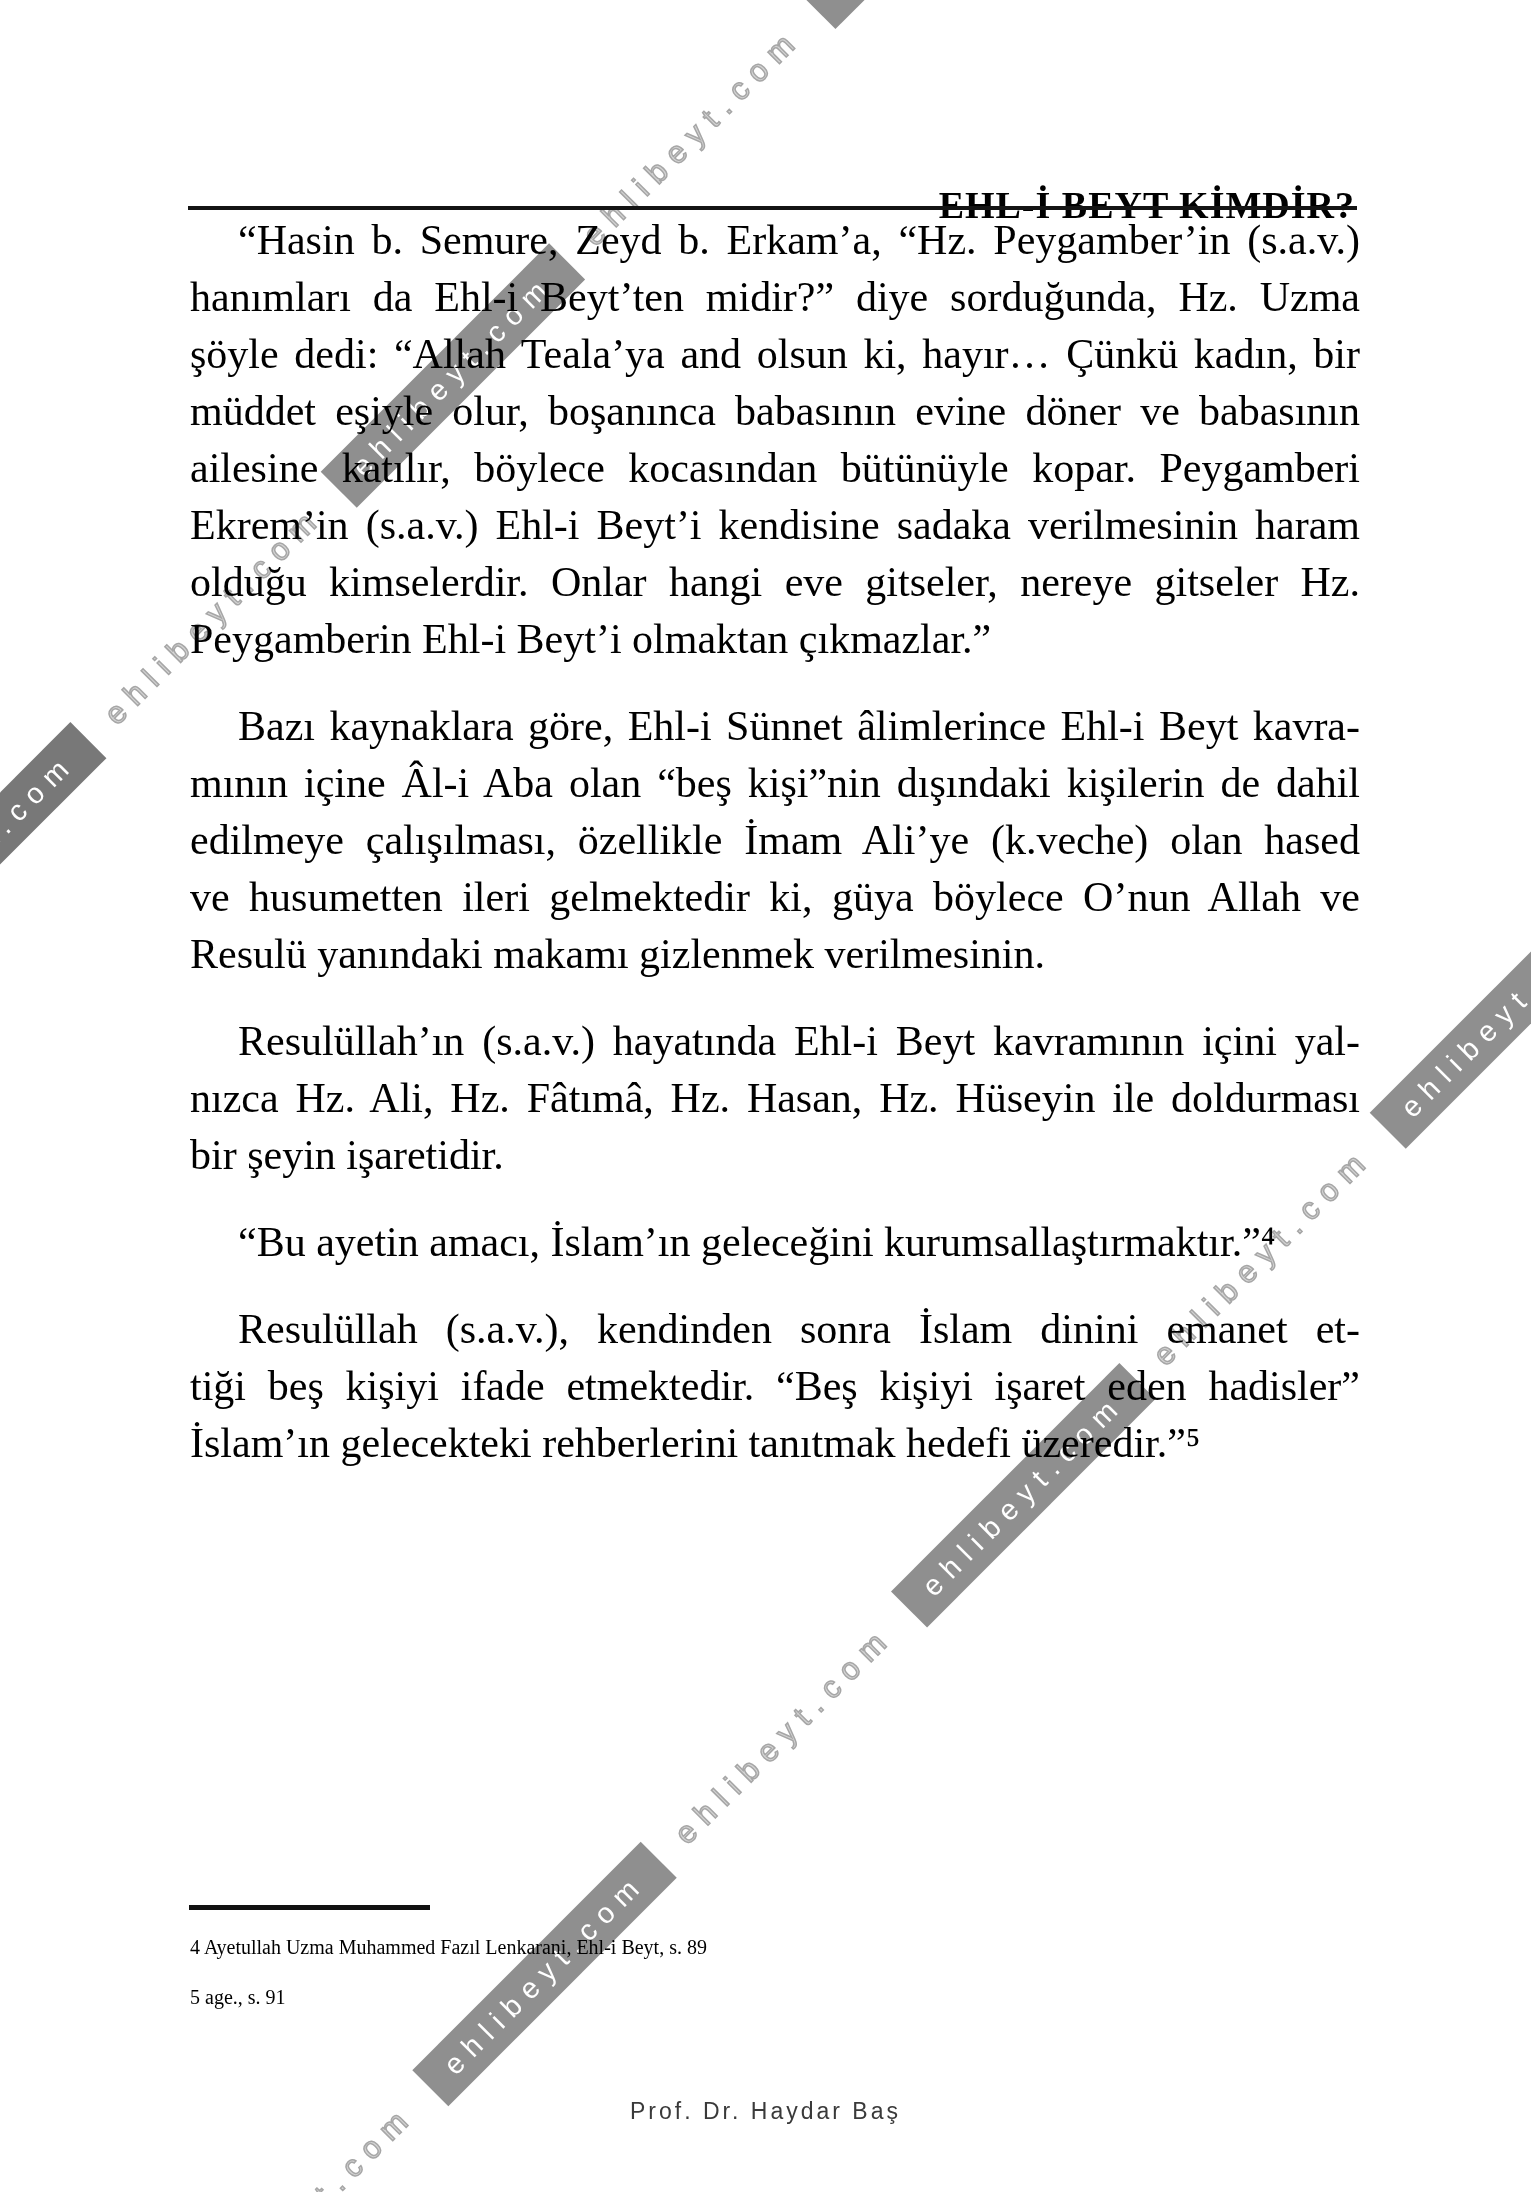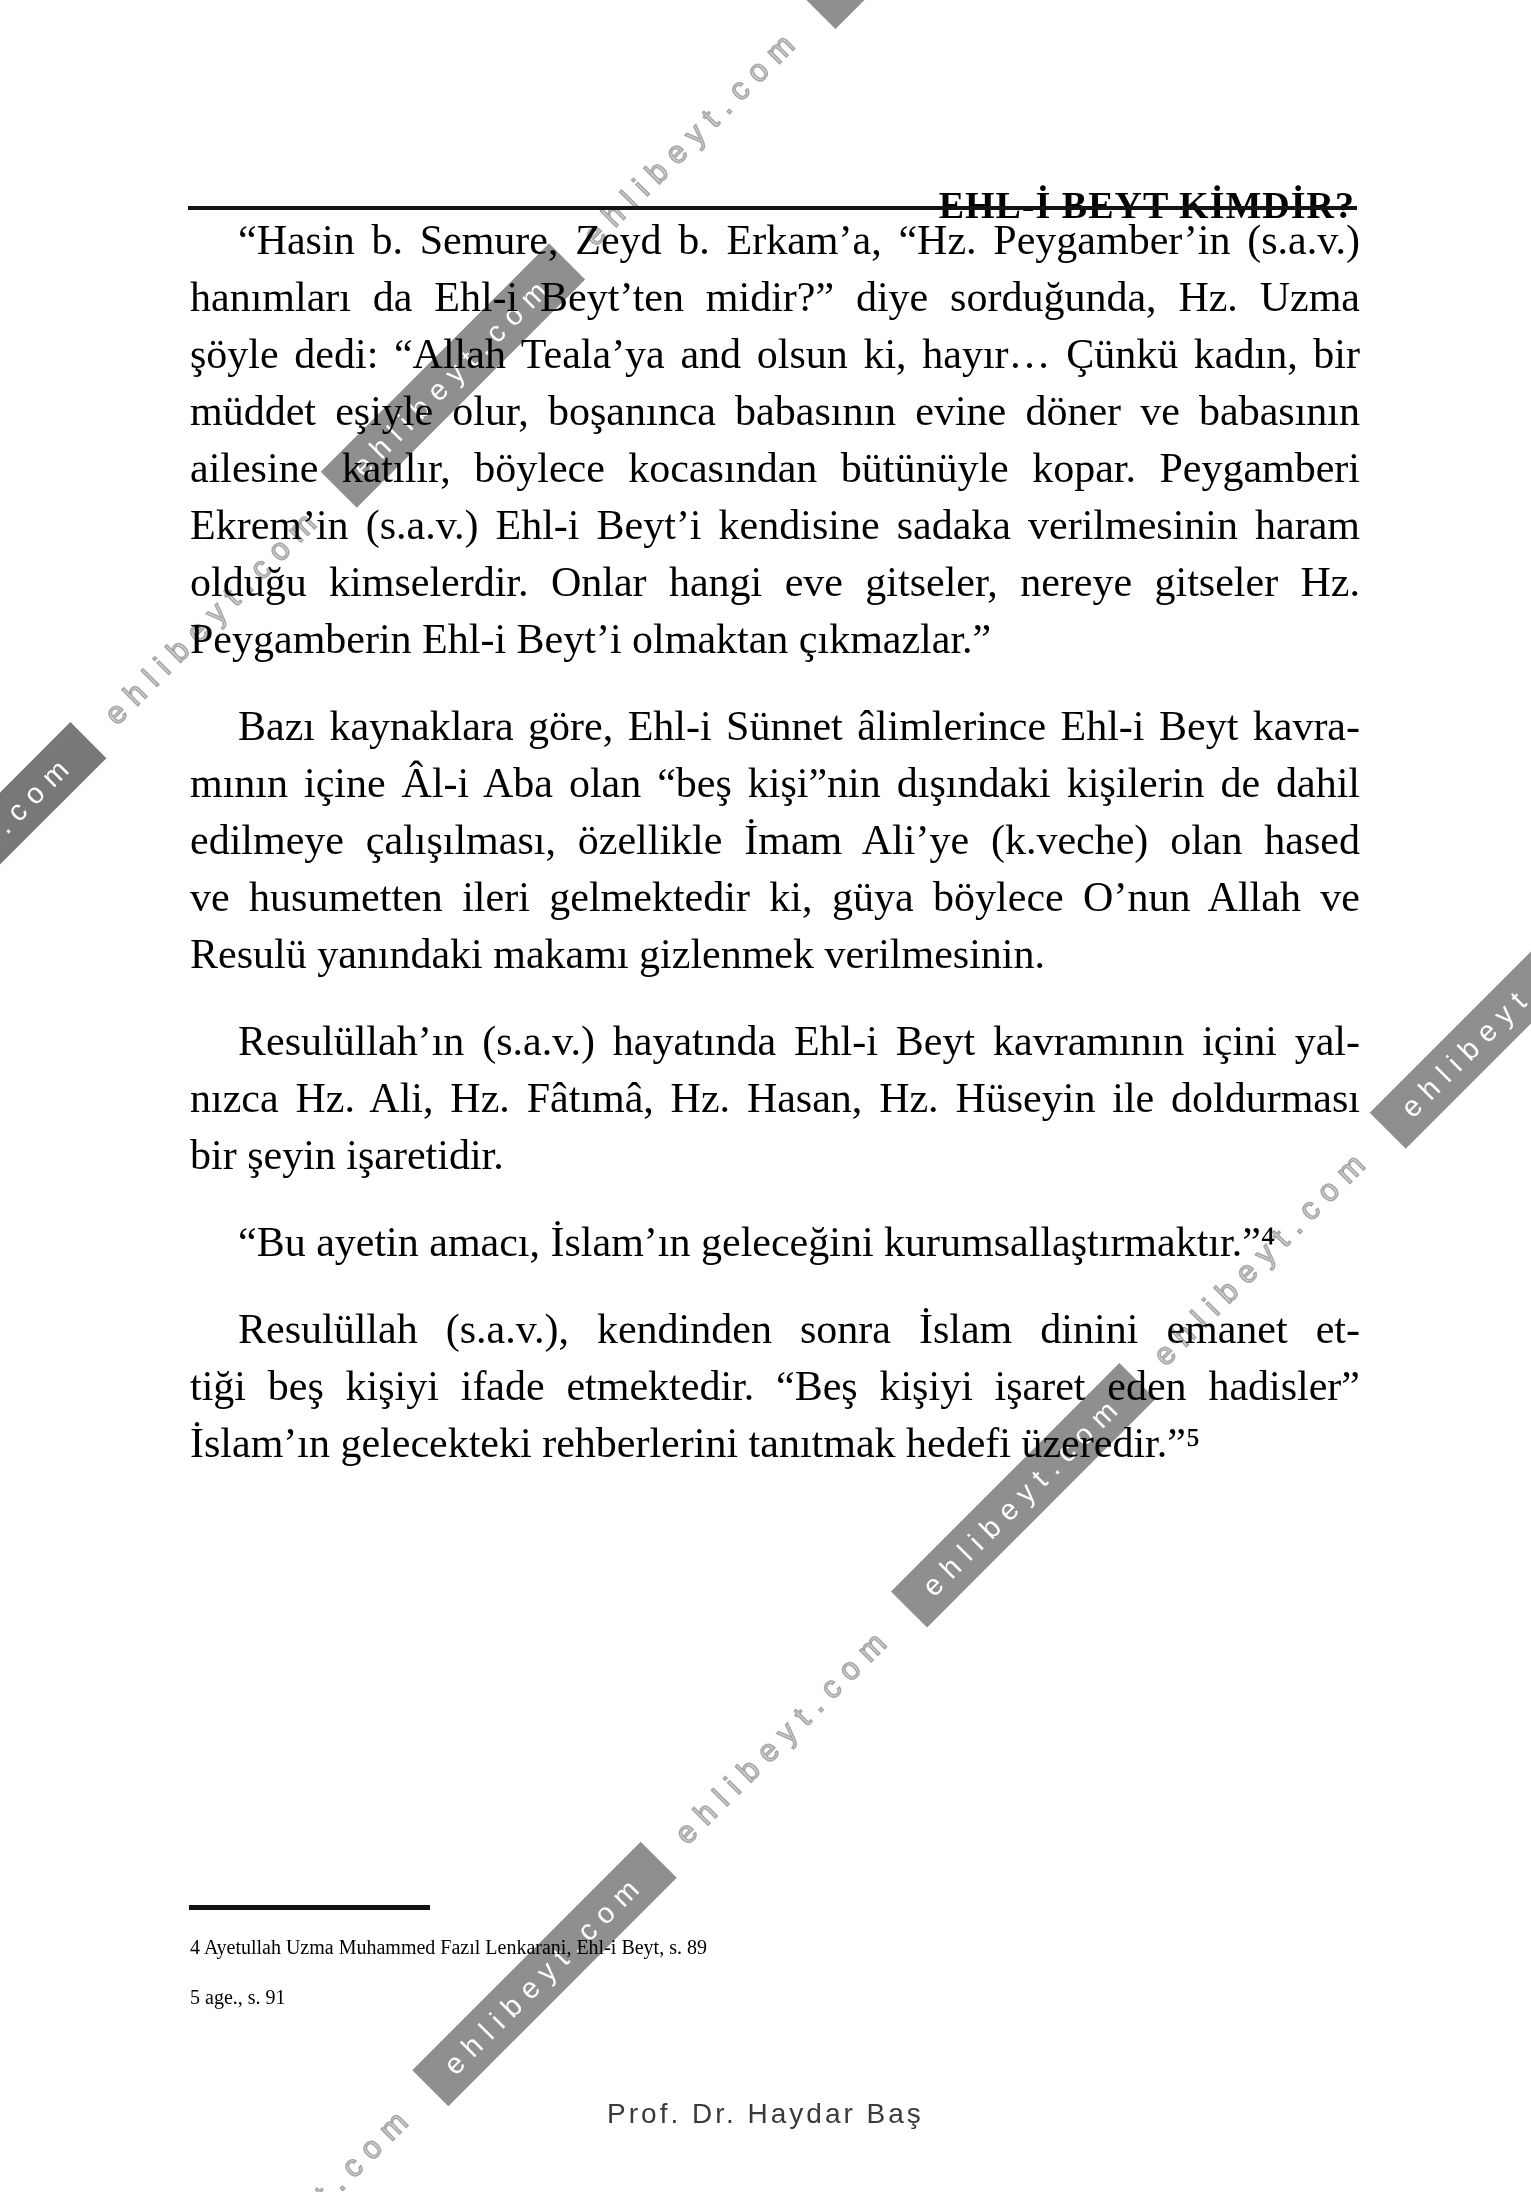--- a/index.html
+++ b/index.html
@@ -52,21 +52,21 @@
     background:#111111;
   }
   .footnotes {
     position:absolute; left:190px; top:1922px; width:1170px;
     font-size:20px;
   }
   .footnote-item { line-height:50px; }
   .page-footer {
     position:absolute; left:0; top:2098px; width:100%;
     text-align:center; font-family:"Liberation Sans", sans-serif;
-    font-size:28px; letter-spacing:3px; color:#3a3a3a;
+    font-size:23px; letter-spacing:3px; color:#3a3a3a;
   }
 </style>
 </head>
 <body>
 
 <div class="page">
 
   <div class="wm-chain" style="left:-140px; top:943px;">
     <span class="wm-ribbon dark">ehlibeyt.com</span>
     <span class="wm-outline">ehlibeyt.com</span>

